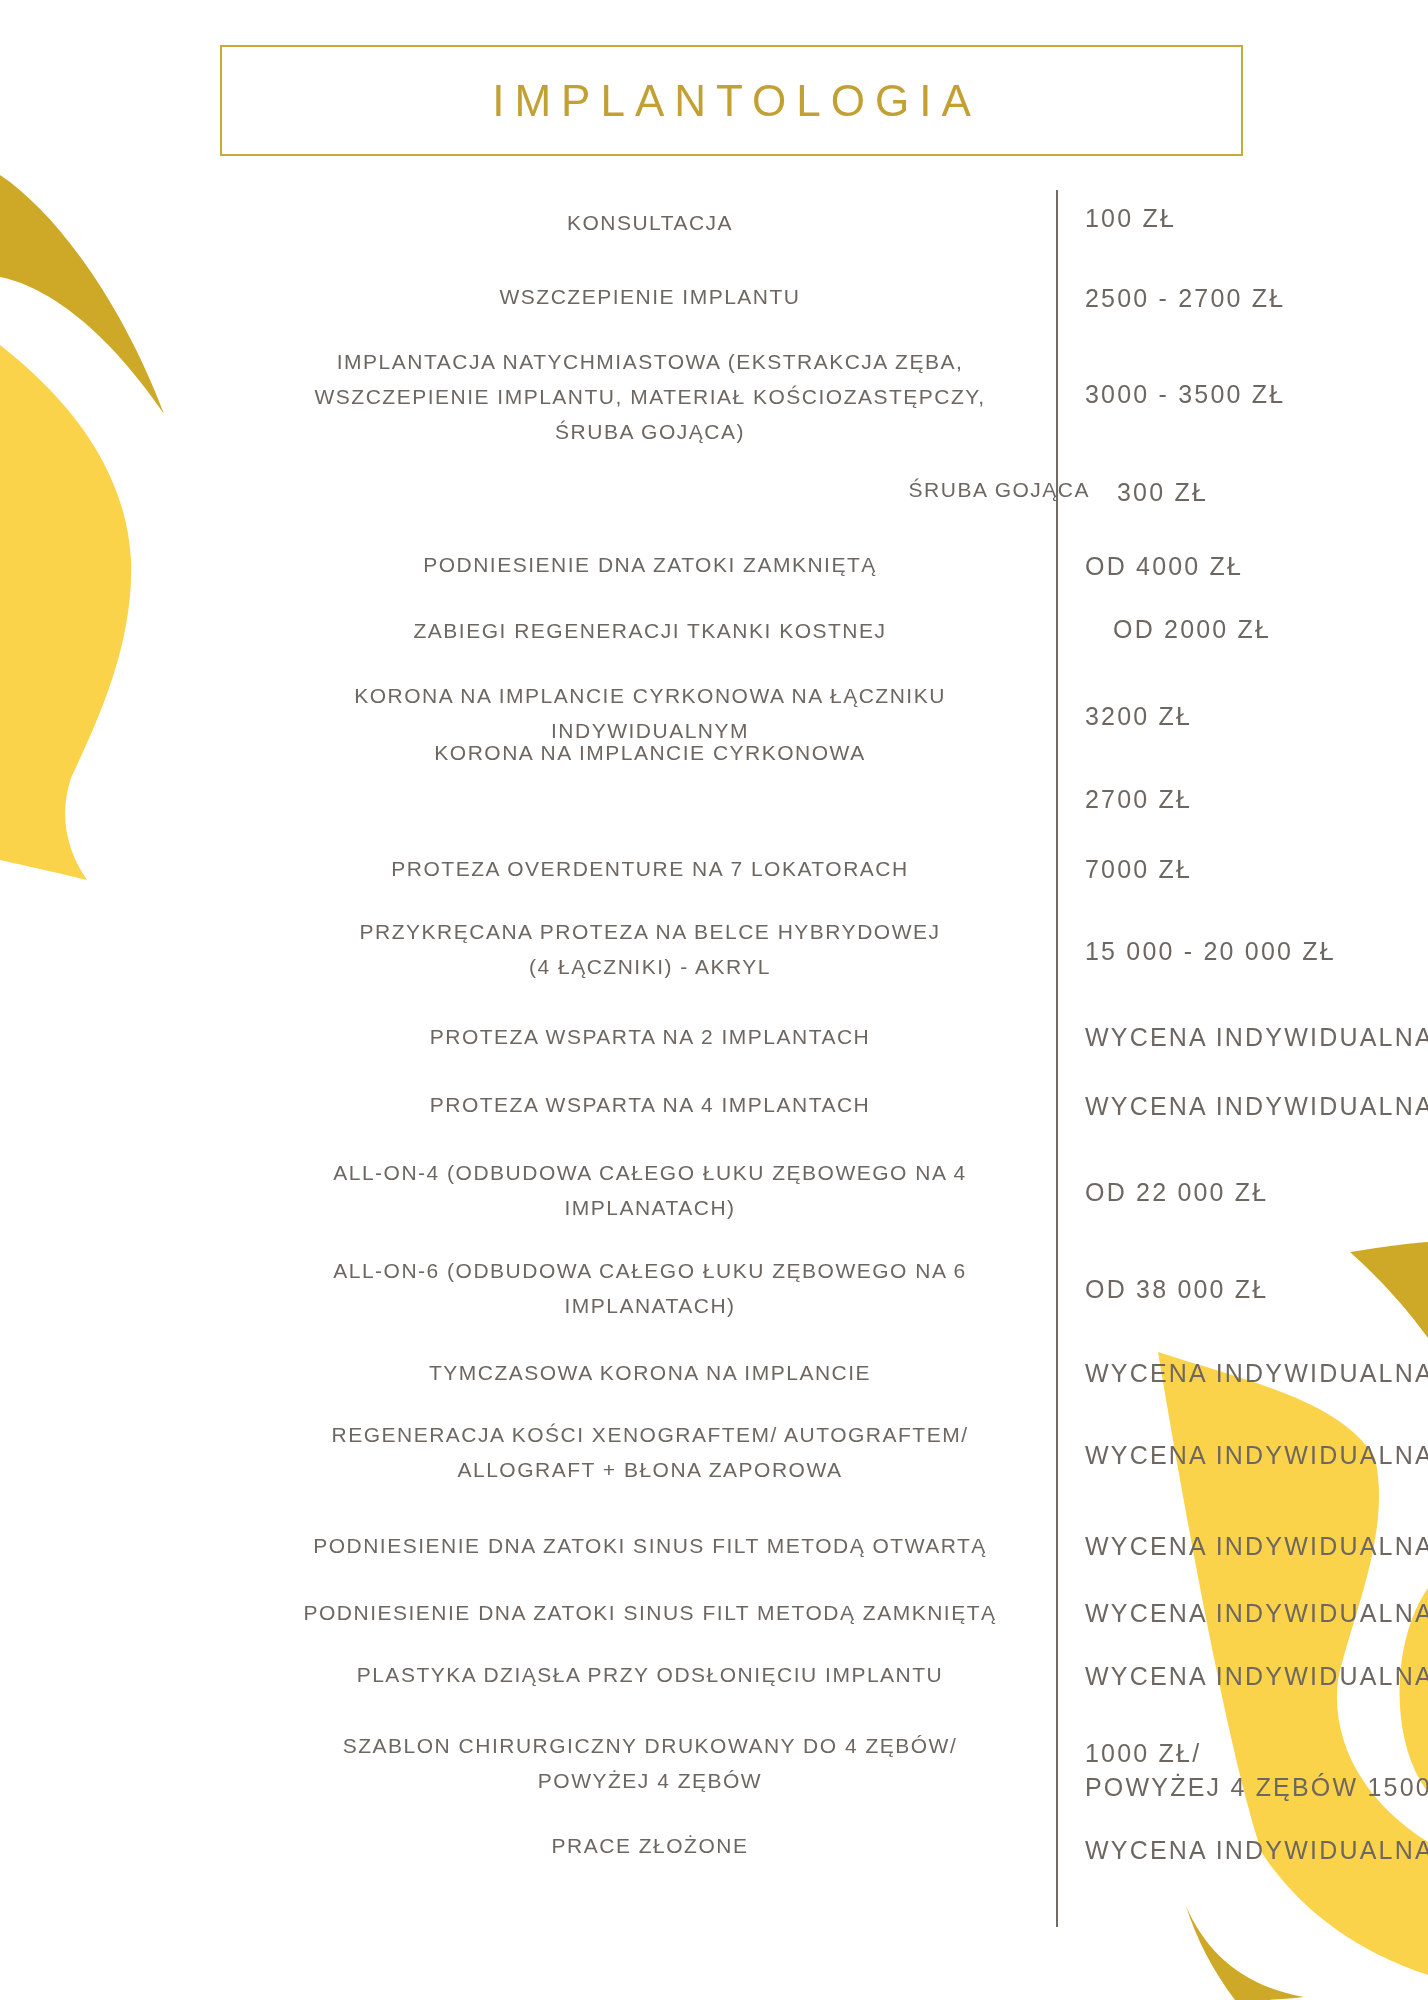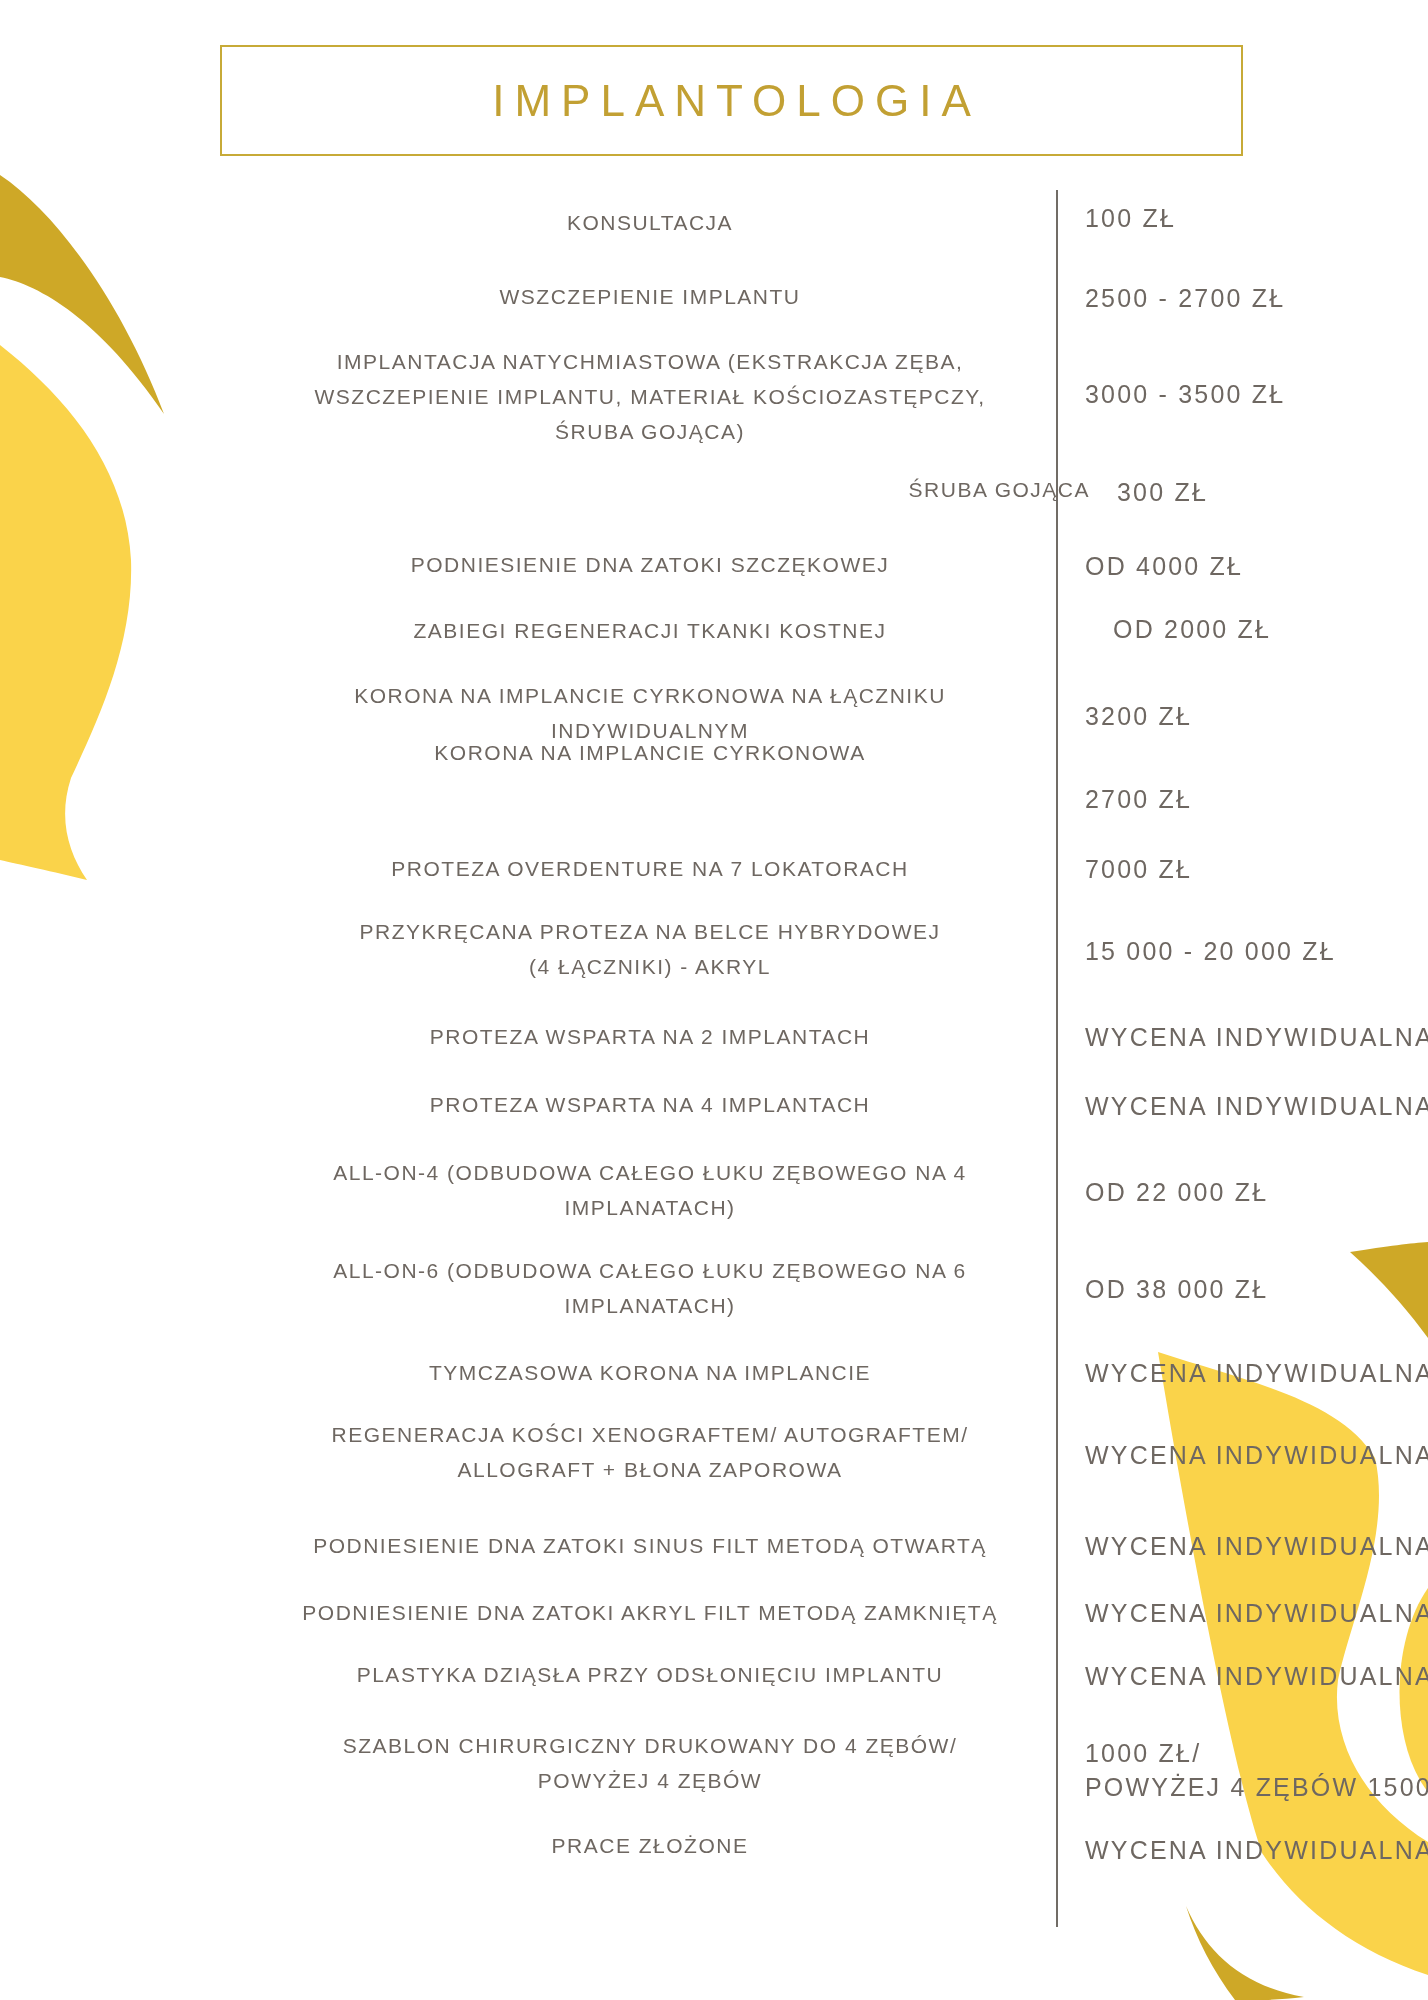--- a/index.html
+++ b/index.html
@@ -95,21 +95,21 @@
       <div class="service-name" style="top: 222px;">KONSULTACJA</div>
       <div class="service-price" style="top: 218px;">100 ZŁ</div>
       <div class="service-name" style="top: 296px;">WSZCZEPIENIE IMPLANTU</div>
       <div class="service-price" style="top: 298px;">2500 - 2700 ZŁ</div>
       <div class="service-name" style="top: 396px;">IMPLANTACJA NATYCHMIASTOWA (EKSTRAKCJA ZĘBA,
 WSZCZEPIENIE IMPLANTU, MATERIAŁ KOŚCIOZASTĘPCZY,
 ŚRUBA GOJĄCA)</div>
       <div class="service-price" style="top: 394px;">3000 - 3500 ZŁ</div>
       <div class="service-name" style="top: 489px; text-align: right;">ŚRUBA GOJĄCA</div>
       <div class="service-price" style="top: 492px; margin-left: 32px;">300 ZŁ</div>
-      <div class="service-name" style="top: 564px;">PODNIESIENIE DNA ZATOKI SZCZĘKOWEJ</div>
+      <div class="service-name" style="top: 564px;">PODNIESIENIE DNA ZATOKI ZAMKNIĘTĄ</div>
       <div class="service-price" style="top: 566px;">OD 4000 ZŁ</div>
       <div class="service-name" style="top: 630px;">ZABIEGI REGENERACJI TKANKI KOSTNEJ</div>
       <div class="service-price" style="top: 629px; margin-left: 28px;">OD 2000 ZŁ</div>
       <div class="service-name" style="top: 713px;">KORONA NA IMPLANCIE CYRKONOWA NA ŁĄCZNIKU
 INDYWIDUALNYM</div>
       <div class="service-price" style="top: 716px;">3200 ZŁ</div>
       <div class="service-name" style="top: 752px;">KORONA NA IMPLANCIE CYRKONOWA</div>
       <div class="service-price" style="top: 799px;">2700 ZŁ</div>
       <div class="service-name" style="top: 868px;">PROTEZA OVERDENTURE NA 7 LOKATORACH</div>
       <div class="service-price" style="top: 869px;">7000 ZŁ</div>
@@ -126,21 +126,21 @@
       <div class="service-name" style="top: 1288px;">ALL-ON-6 (ODBUDOWA CAŁEGO ŁUKU ZĘBOWEGO NA 6
 IMPLANATACH)</div>
       <div class="service-price" style="top: 1289px;">OD 38 000 ZŁ</div>
       <div class="service-name" style="top: 1372px;">TYMCZASOWA KORONA NA IMPLANCIE</div>
       <div class="service-price" style="top: 1373px;">WYCENA INDYWIDUALNA</div>
       <div class="service-name" style="top: 1452px;">REGENERACJA KOŚCI XENOGRAFTEM/ AUTOGRAFTEM/
 ALLOGRAFT + BŁONA ZAPOROWA</div>
       <div class="service-price" style="top: 1455px;">WYCENA INDYWIDUALNA</div>
       <div class="service-name" style="top: 1545px;">PODNIESIENIE DNA ZATOKI SINUS FILT METODĄ OTWARTĄ</div>
       <div class="service-price" style="top: 1546px;">WYCENA INDYWIDUALNA</div>
-      <div class="service-name" style="top: 1612px;">PODNIESIENIE DNA ZATOKI AKRYL FILT METODĄ ZAMKNIĘTĄ</div>
+      <div class="service-name" style="top: 1612px;">PODNIESIENIE DNA ZATOKI SINUS FILT METODĄ ZAMKNIĘTĄ</div>
       <div class="service-price" style="top: 1613px;">WYCENA INDYWIDUALNA</div>
       <div class="service-name" style="top: 1674px;">PLASTYKA DZIĄSŁA PRZY ODSŁONIĘCIU IMPLANTU</div>
       <div class="service-price" style="top: 1676px;">WYCENA INDYWIDUALNA</div>
       <div class="service-name" style="top: 1763px;">SZABLON CHIRURGICZNY DRUKOWANY DO 4 ZĘBÓW/
 POWYŻEJ 4 ZĘBÓW</div>
       <div class="service-price" style="top: 1770px;">1000 ZŁ/
 POWYŻEJ 4 ZĘBÓW 1500 ZŁ</div>
       <div class="service-name" style="top: 1845px;">PRACE ZŁOŻONE</div>
       <div class="service-price" style="top: 1850px;">WYCENA INDYWIDUALNA</div>
     </div>

